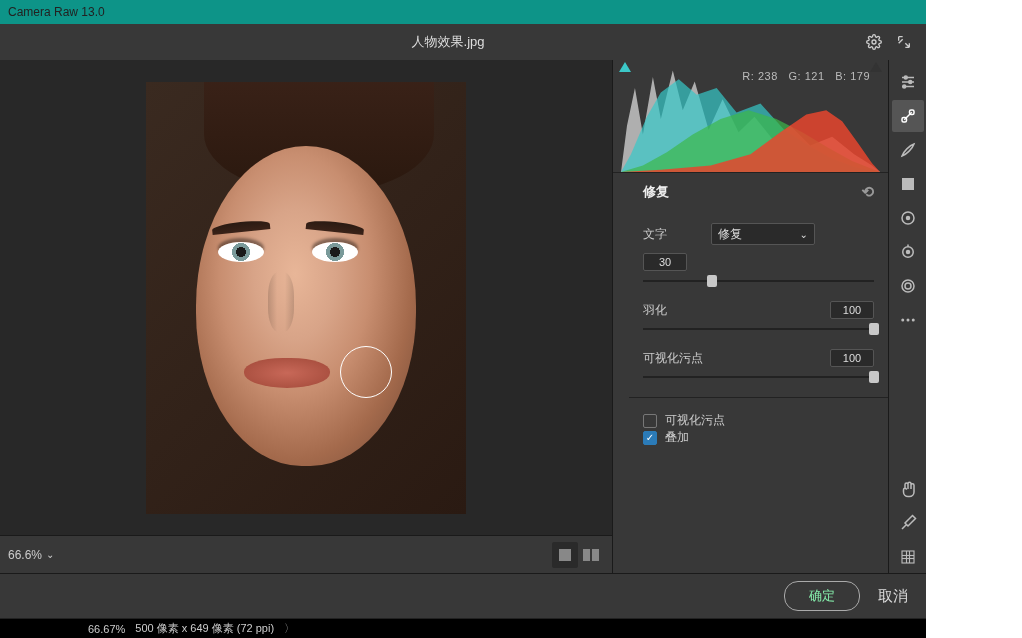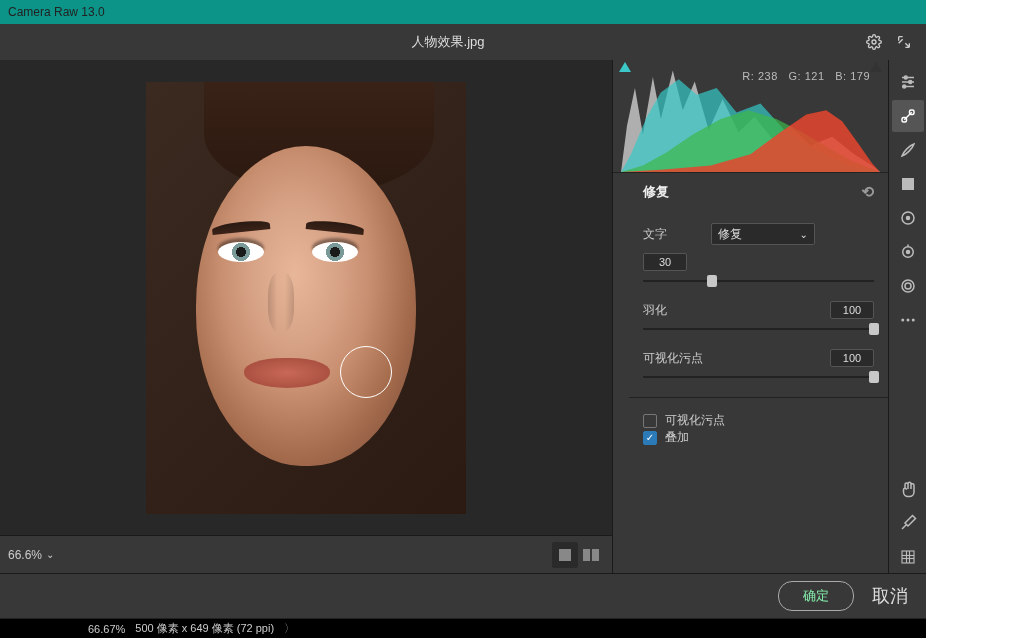--- a/index.html
+++ b/index.html
@@ -66,21 +66,21 @@
 .cbx.checked { background: #2b7bb8; border-color: #2b7bb8; }
 
 .tool-rail { width: 38px; background: #383838; border-left: 1px solid #1a1a1a; display: flex; flex-direction: column; align-items: center; padding-top: 6px; gap: 2px; }
 .tool-btn { width: 32px; height: 32px; display: flex; align-items: center; justify-content: center; color: #bbb; cursor: pointer; border-radius: 2px; }
 .tool-btn.active { background: #555; color: #fff; }
 .tool-btn svg { width: 18px; height: 18px; }
 .tool-gap { flex: 1; }
 
 .footer { height: 45px; background: #383838; border-top: 1px solid #1a1a1a; display: flex; align-items: center; justify-content: flex-end; padding: 0 18px; gap: 18px; }
 .btn-ok { padding: 5px 24px; border: 1px solid #aaa; border-radius: 14px; color: #86efac; font-size: 13px; cursor: pointer; }
-.btn-cancel { color: #ddd; font-size: 18px; cursor: pointer; }
+.btn-cancel { color: #ddd; font-size: 15px; cursor: pointer; }
 
 .statusbar { height: 20px; background: #000000; display: flex; align-items: center; color: #ccc; font-size: 11px; padding-left: 88px; gap: 10px; border-top:1px solid #222;}
 .status-item{white-space:nowrap;}
 .status-chev{color:#888;}
 </style>
 </head>
 <body>
 
 <div class="window">
   <div class="titlebar">

